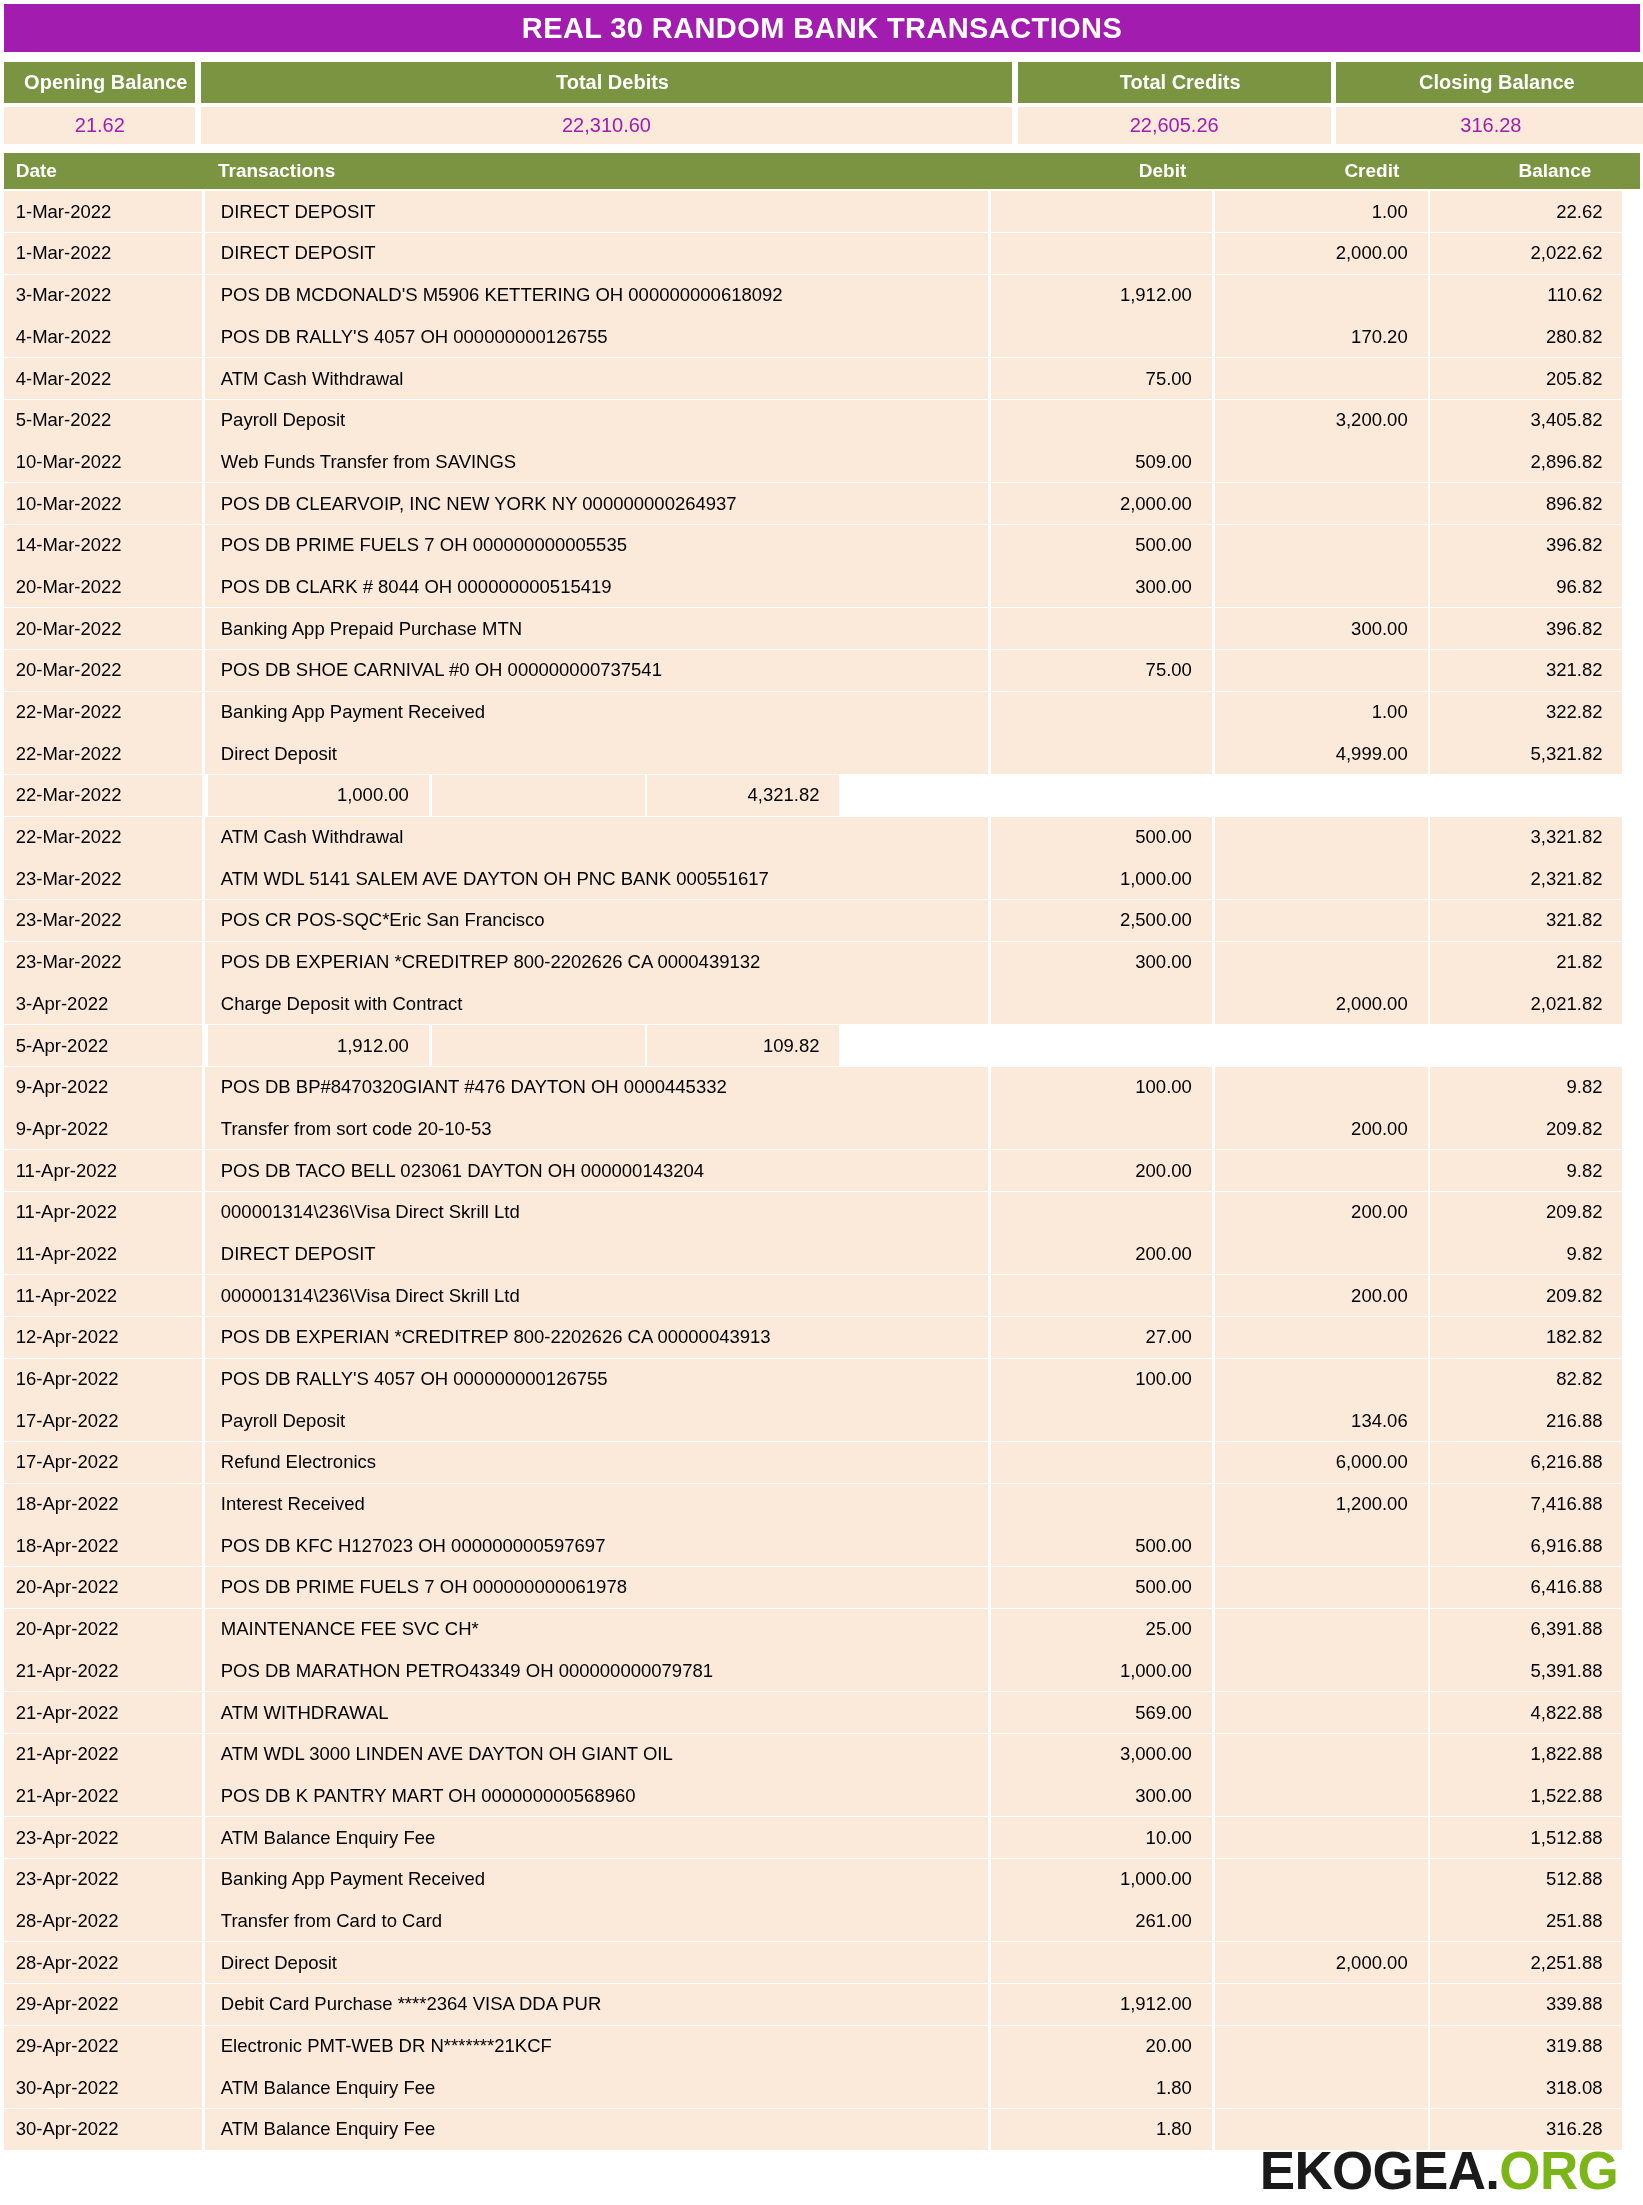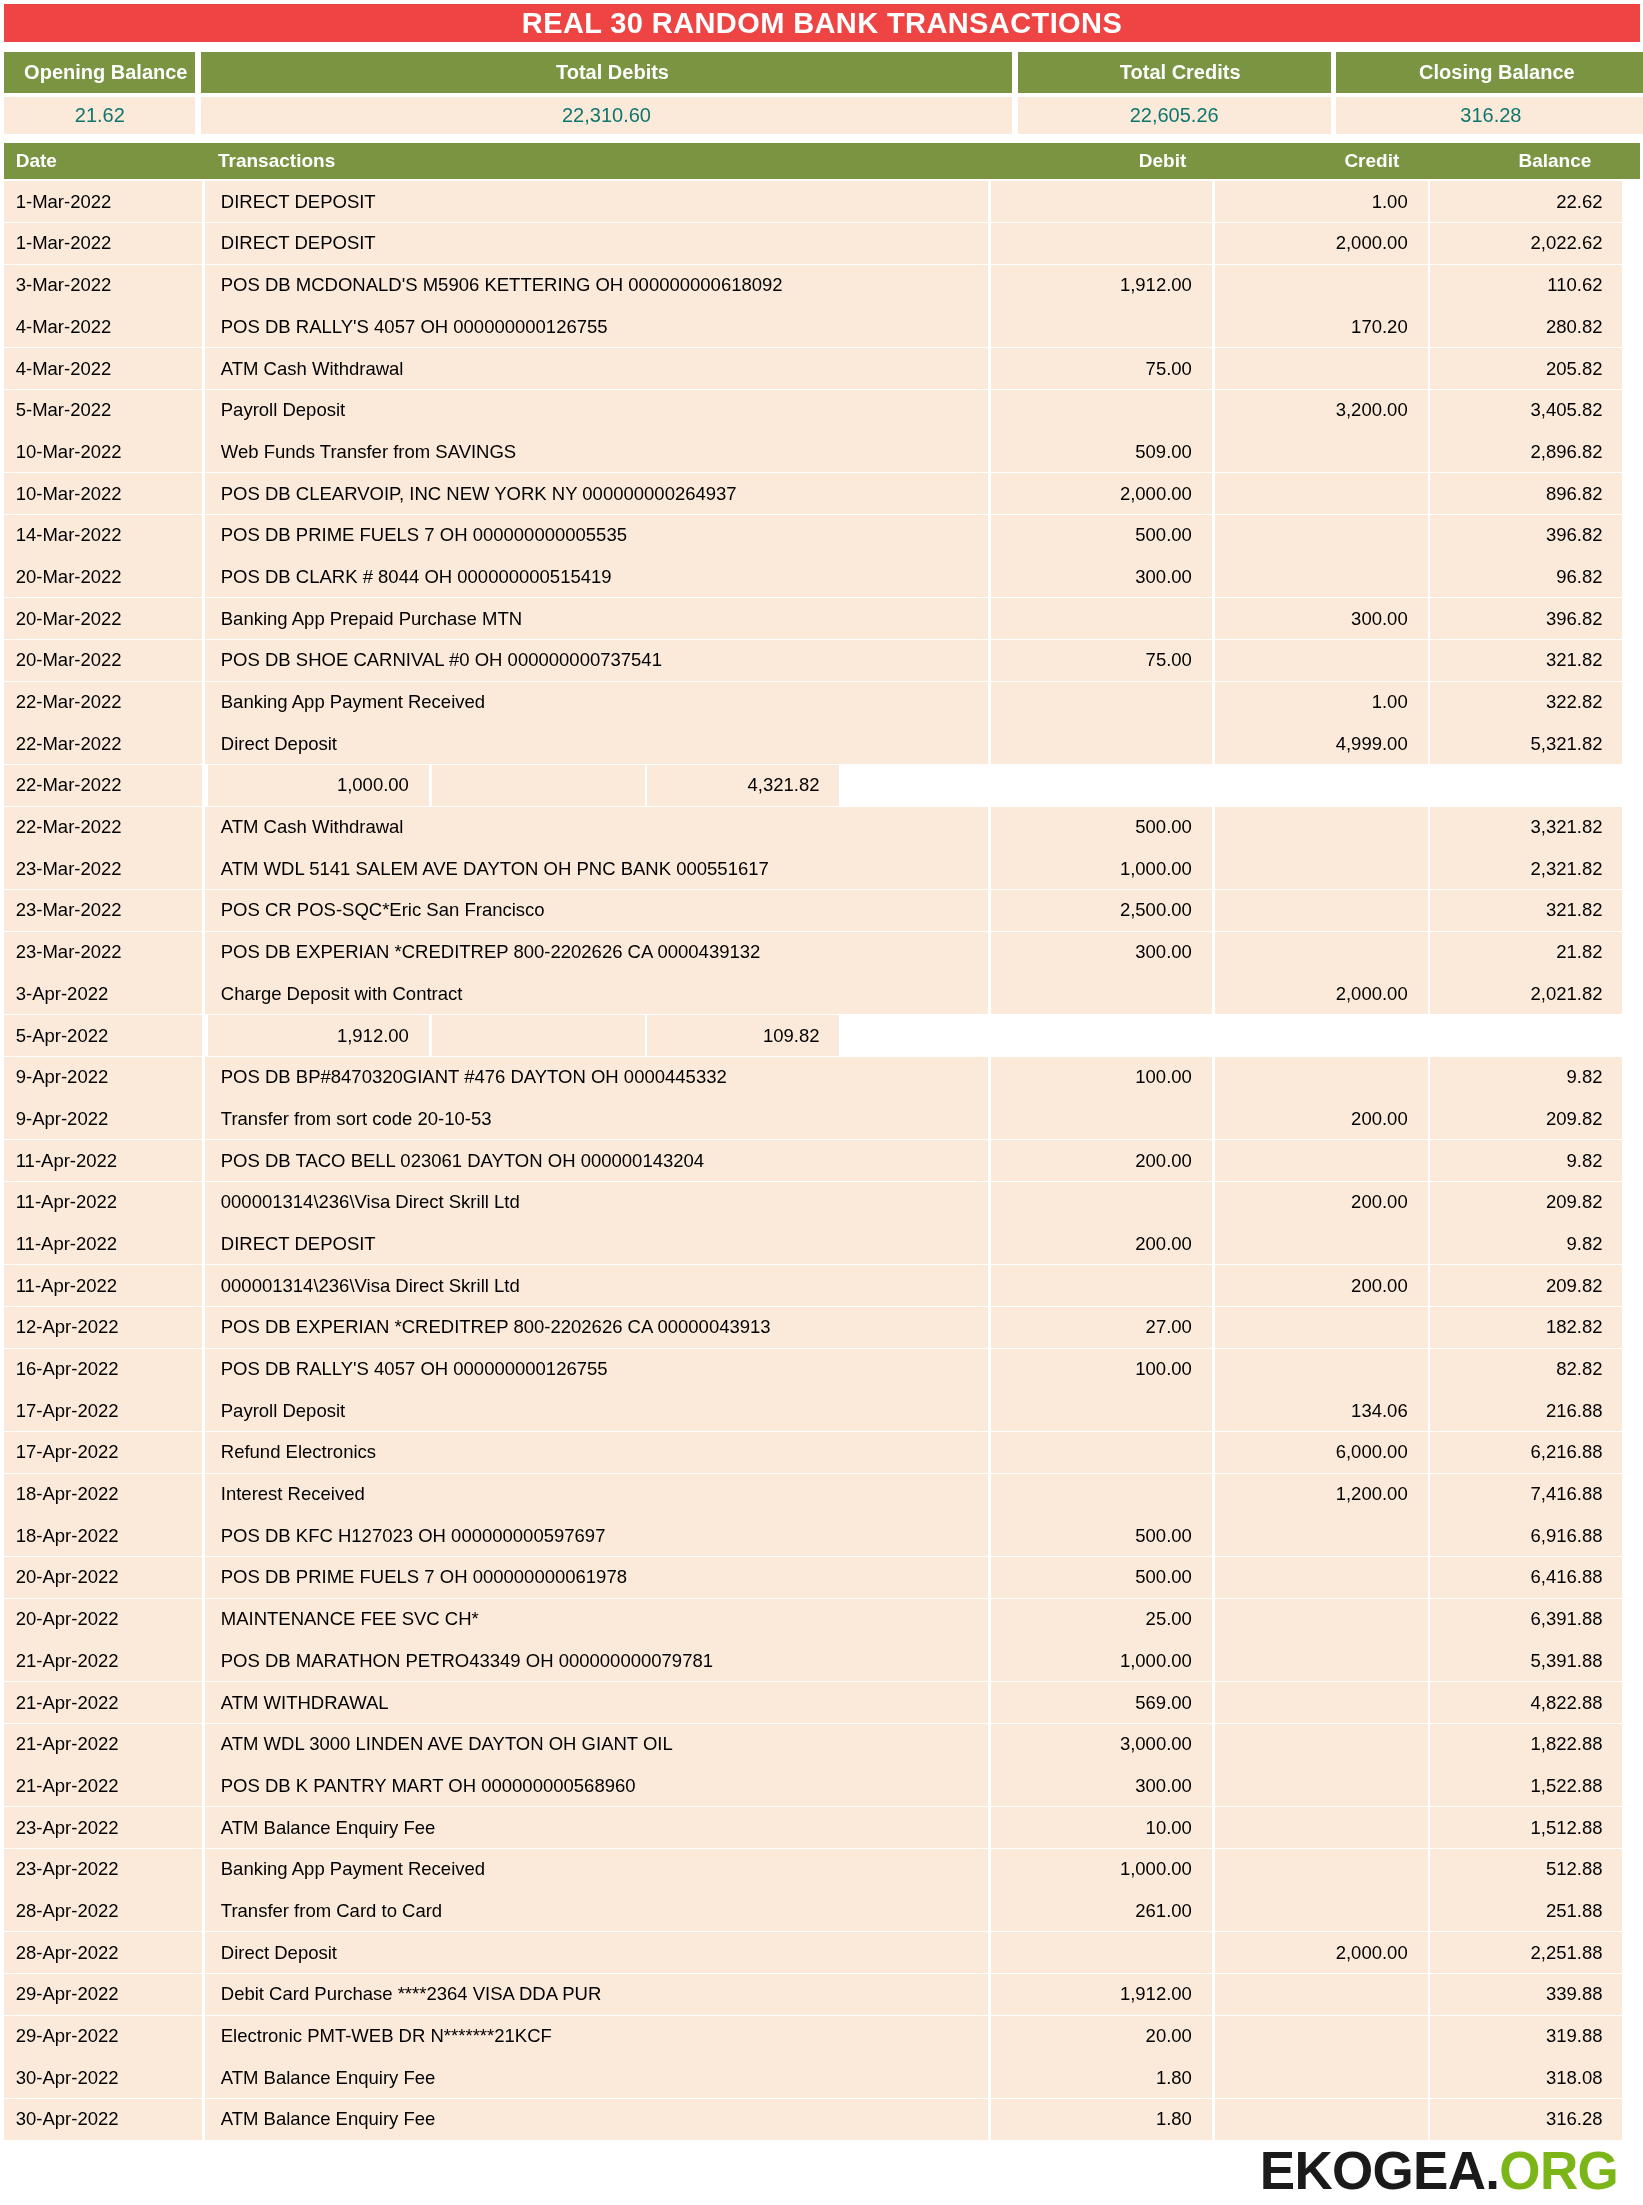--- a/index.html
+++ b/index.html
@@ -18,22 +18,22 @@
     position: relative;
     width: 1644px;
     height: 2205px;
     box-sizing: border-box;
     padding: 0 4.3px;
     background: #ffffff;
   }
 
   
   .title-bar {
-    background: #ef4444;
-    height: 38px;
+    background: #a21caf;
+    height: 48px;
     display: flex;
     align-items: center;
     justify-content: center;
     margin-top: 4.3px;
   }
   .title-bar .title-text {
     color: #ffffff;
     font-size: 29px;
     font-weight: bold;
     letter-spacing: 0.4px;
@@ -63,21 +63,21 @@
     flex: 0 0 5.7px;
   }
 
   .summary-vals {
     display: flex;
     height: 37px;
     margin-top: 3.6px;
   }
   .summary-vals .cell {
     background: #fbeada;
-    color: #0f766e;
+    color: #a21caf;
     font-size: 20px;
     display: flex;
     align-items: center;
     justify-content: center;
     box-sizing: border-box;
   }
   .summary-vals .gap {
     background: #ffffff;
     width: 5.7px;
     flex: 0 0 5.7px;

